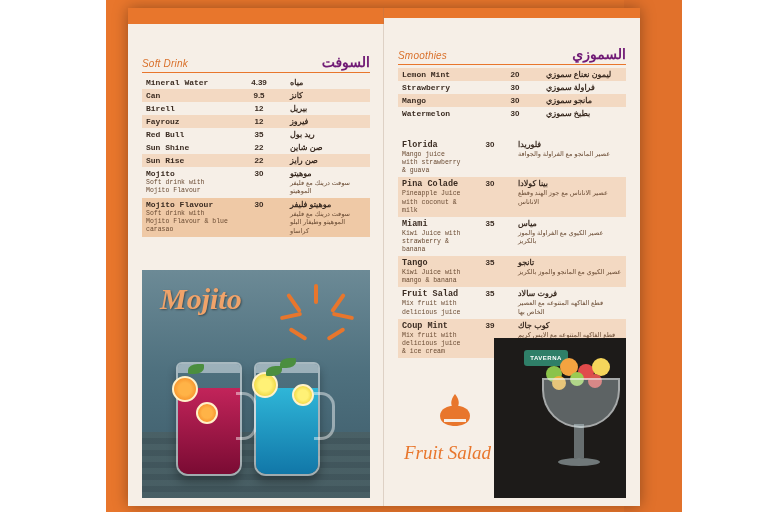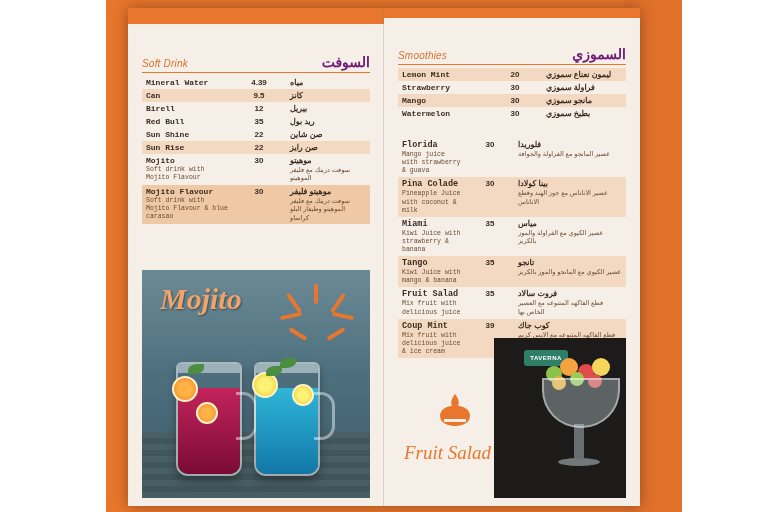--- a/index.html
+++ b/index.html
@@ -367,20 +367,25 @@
             </tr>
             <tr class="alt">
               <td class="name">Can</td>
               <td class="price">9.5</td>
               <td class="ar">كانز</td>
             </tr>
             <tr>
               <td class="name">Birell</td>
               <td class="price">12</td>
               <td class="ar">بيريل</td>
+            </tr>
+            <tr class="alt">
+              <td class="name">Fayrouz</td>
+              <td class="price">12</td>
+              <td class="ar">فيروز</td>
             </tr>
             <tr>
               <td class="name">Red Bull</td>
               <td class="price">35</td>
               <td class="ar">ريد بول</td>
             </tr>
             <tr>
               <td class="name">Sun Shine</td>
               <td class="price">22</td>
               <td class="ar">صن شاين</td>

